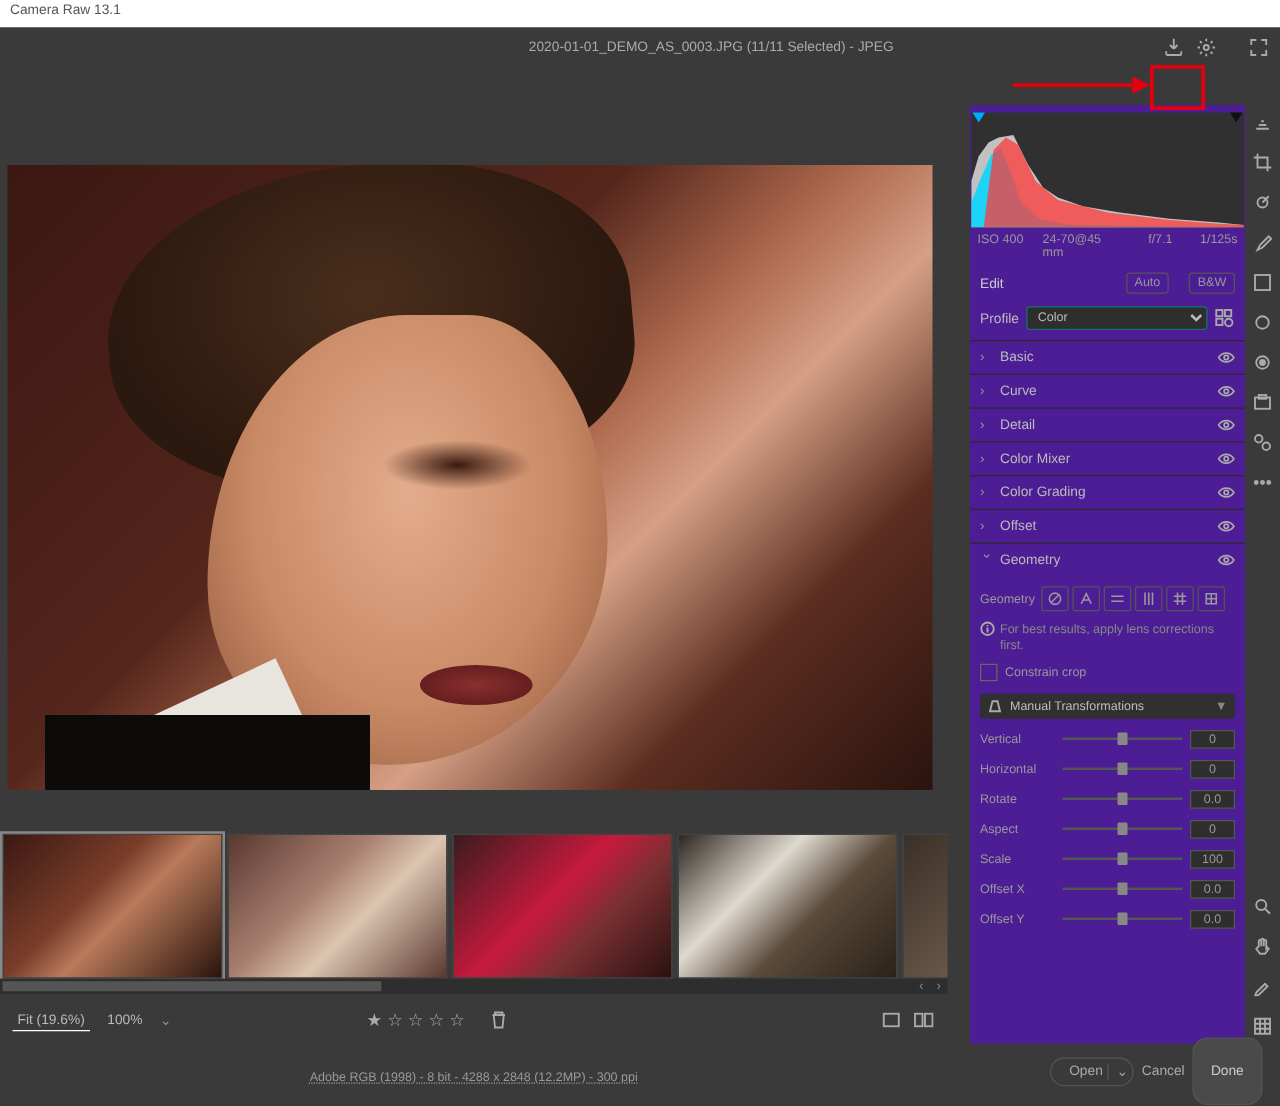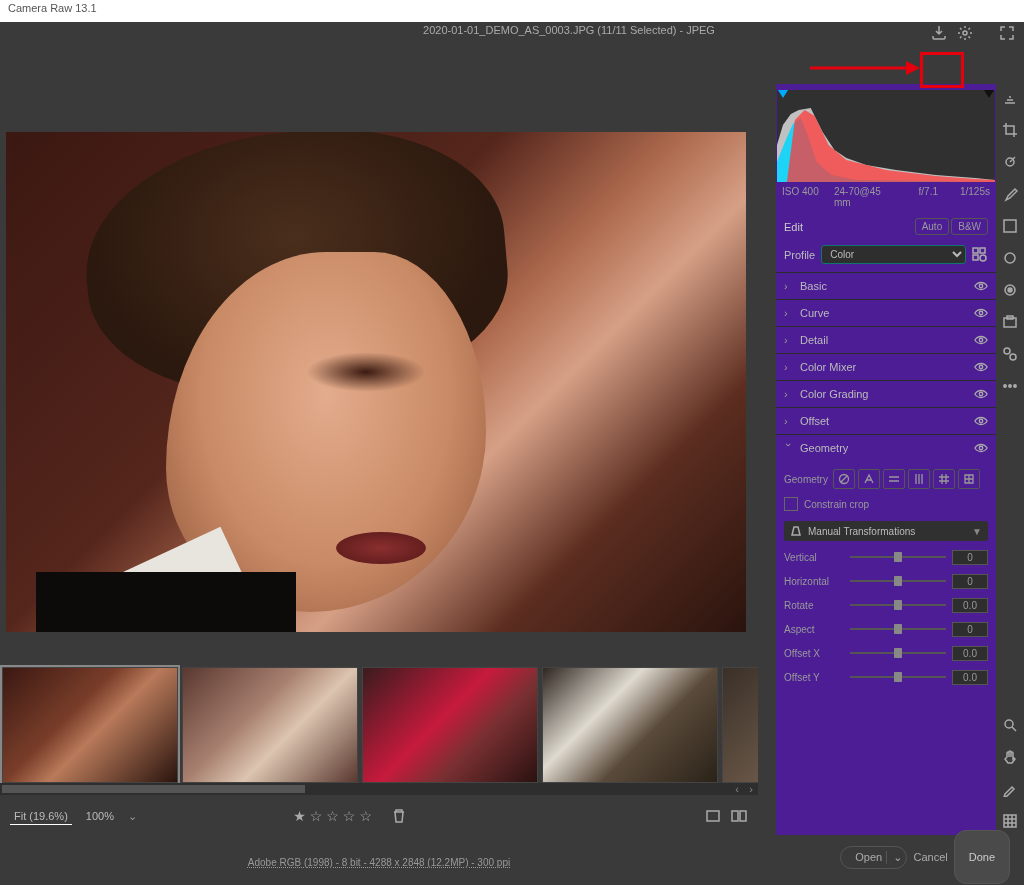--- a/index.html
+++ b/index.html
@@ -1,18 +1,18 @@
 <!DOCTYPE html>
 <html><head>
 <meta charset="utf-8">
 <style>
 html,body{margin:0;padding:0;width:1024px;height:885px;background:#fff;font-family:"Segoe UI",Arial,sans-serif;overflow:hidden;color:#bbb;font-size:11px}
 .titlebar{height:18px;padding:2px 8px;background:#fff;color:#555;font-size:11px}
 .app{position:relative;width:1024px;height:865px;background:#3a3a3a}
-.topstrip{height:28px;display:flex;align-items:flex-start;justify-content:space-between;padding:2px 8px 0;background:#3a3a3a}
+.topstrip{height:28px;display:flex;align-items:center;justify-content:space-between;padding:2px 8px 0;background:#3a3a3a}
 .file-info{color:#aaa;font-size:11px;flex:1;text-align:center;margin-left:200px}
 .top-icons{display:flex;align-items:center;gap:8px}
 .ico{width:18px;height:18px;display:flex;align-items:center;justify-content:center;color:#aaa;cursor:pointer}
 .ico svg{width:16px;height:16px;fill:none;stroke:#aaa;stroke-width:1.5}
 .annotation-box{position:absolute;top:30px;left:920px;width:38px;height:30px;border:3px solid #e6000d;z-index:50;pointer-events:none}
 .annotation-arrow{position:absolute;top:38px;left:810px;width:110px;height:16px;z-index:50;pointer-events:none}
 .annotation-arrow svg{width:110px;height:16px}
 .main-area{position:absolute;top:30px;left:0;right:266px;bottom:228px;background:#3a3a3a}
 .preview{position:absolute;top:80px;left:6px;width:740px;height:500px;background:linear-gradient(135deg,#3b1812 0%,#4a2018 25%,#55261c 40%,#ae6a4e 55%,#d6a086 65%,#5c2d20 80%,#2a140e 100%);overflow:hidden}
 .preview .hair{position:absolute;top:0;left:80px;width:420px;height:260px;background:radial-gradient(ellipse at 50% 40%,#4a2e1c 0%,#2b180e 70%);border-radius:50% 45% 40% 45%;transform:rotate(-5deg)}
@@ -27,21 +27,21 @@
 .edit-panel{position:absolute;top:62px;right:28px;width:220px;bottom:52px;background:#4c1d95;overflow:hidden}
 .histo{height:92px;position:relative;background:#303030;margin:6px 1px 0}
 .histo svg{width:100%;height:92px}
 .tri-l,.tri-r{position:absolute;top:0;width:0;height:0;border-left:5px solid transparent;border-right:5px solid transparent}
 .tri-l{left:1px;border-top:8px solid #0af}
 .tri-r{right:1px;border-top:8px solid #111}
 .meta{display:flex;gap:0;font-size:10px;color:#999;padding:4px 6px}
 .meta span{flex:1}
 .edit-hdr{display:flex;align-items:center;justify-content:space-between;padding:6px 8px}
 .edit-hdr .pill{border:1px solid #555;border-radius:3px;padding:2px 6px;font-size:10px;color:#999;cursor:pointer}
-.edit-hdr .pillgrp{display:flex;gap:2px}
+.edit-hdr .pillgrp{display:flex;gap:16px}
 .profile-row{display:flex;align-items:center;padding:4px 8px 8px;gap:6px}
 .profile-row select{flex:1;background:#2e2e2e;border:1px solid #0f766e;color:#bbb;font-size:10px;padding:2px 4px;border-radius:3px}
 .grid-ico{width:16px;height:16px}
 .section{border-top:1px solid #2b2b2b;padding:6px 8px;display:flex;align-items:center;gap:6px;cursor:pointer}
 .section .chev{width:10px;color:#999}
 .section .name{flex:1;color:#bbb;font-size:11px}
 .section .eye{width:14px;height:14px}
 .geo-body{padding:4px 8px}
 .upright-row{display:flex;align-items:center;gap:3px;margin:4px 0}
 .upright-row .lbl{font-size:10px;color:#999;margin-right:2px}
@@ -350,20 +350,29 @@
             <svg viewBox="0 0 12 12">
               <path d="M1 4h10M1 8h10M4 1v10M8 1v10"></path>
             </svg>
           </span>
         <span class="upright-btn">
             <svg viewBox="0 0 12 12">
               <path d="M2 2h8v8H2zM6 2v8M2 6h8"></path>
             </svg>
           </span>
       </div>
+      <div class="hint">
+        <span class="ico" style="width:12px;height:12px">
+            <svg viewBox="0 0 12 12">
+              <circle cx="6" cy="6" r="5"></circle>
+              <path d="M6 3v1M6 5v4"></path>
+            </svg>
+          </span>
+        <span>For best results, apply lens corrections first.</span>
+      </div>
       <div class="chk-row">
         <span class="chk"></span>
           <span>Constrain crop</span>
       </div>
       <div class="mt-hdr">
         <span class="ico" style="width:12px;height:12px">
             <svg viewBox="0 0 12 12">
               <path d="M2 10L4 2h4l2 8z"></path>
             </svg>
           </span>
@@ -391,20 +400,27 @@
               <div class="sl-thumb"></div>
             </div>
             <span class="sl-val">0.0</span>
           </div>
           <div class="sl-row">
             <span class="sl-lbl">Aspect</span>
             <div class="sl-track">
               <div class="sl-thumb"></div>
             </div>
             <span class="sl-val">0</span>
+          </div>
+          <div class="sl-row">
+            <span class="sl-lbl">Scale</span>
+            <div class="sl-track">
+              <div class="sl-thumb"></div>
+            </div>
+            <span class="sl-val">100</span>
           </div>
           <div class="sl-row">
             <span class="sl-lbl">Offset X</span>
             <div class="sl-track">
               <div class="sl-thumb"></div>
             </div>
             <span class="sl-val">0.0</span>
           </div>
           <div class="sl-row">
             <span class="sl-lbl">Offset Y</span>

